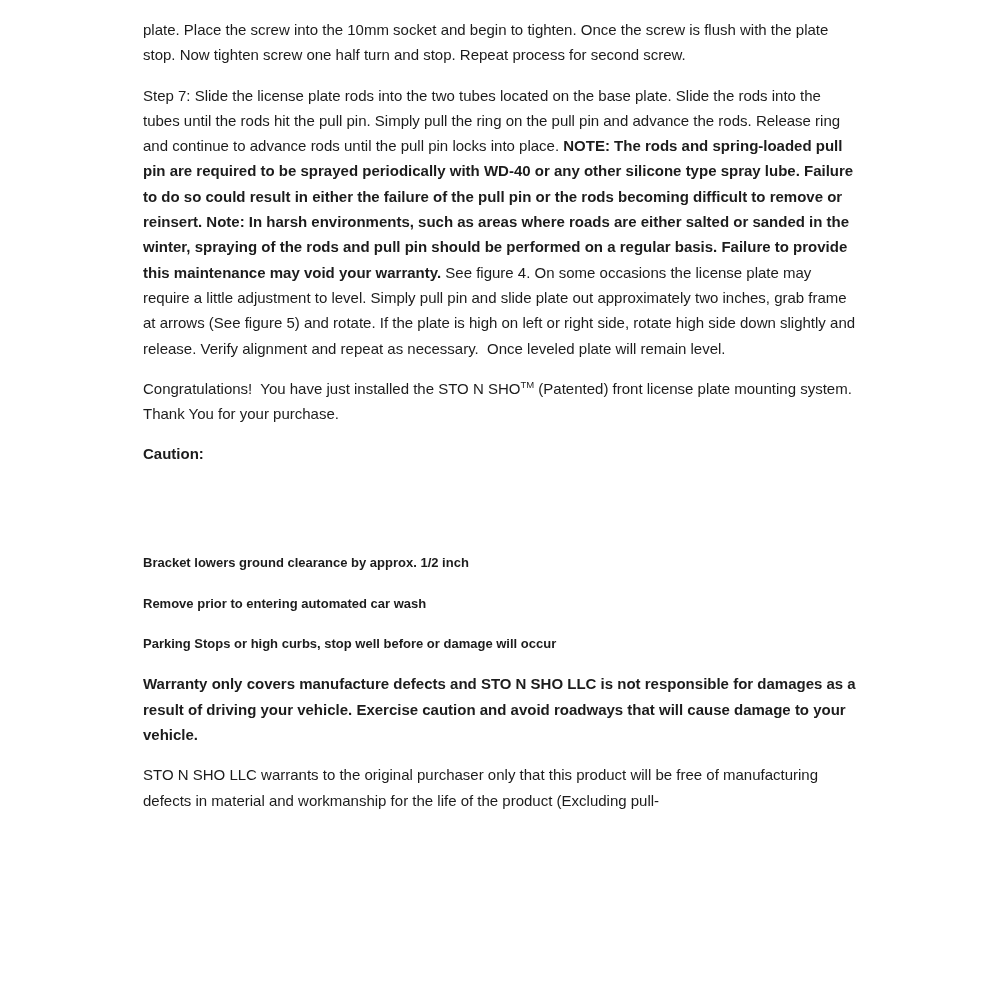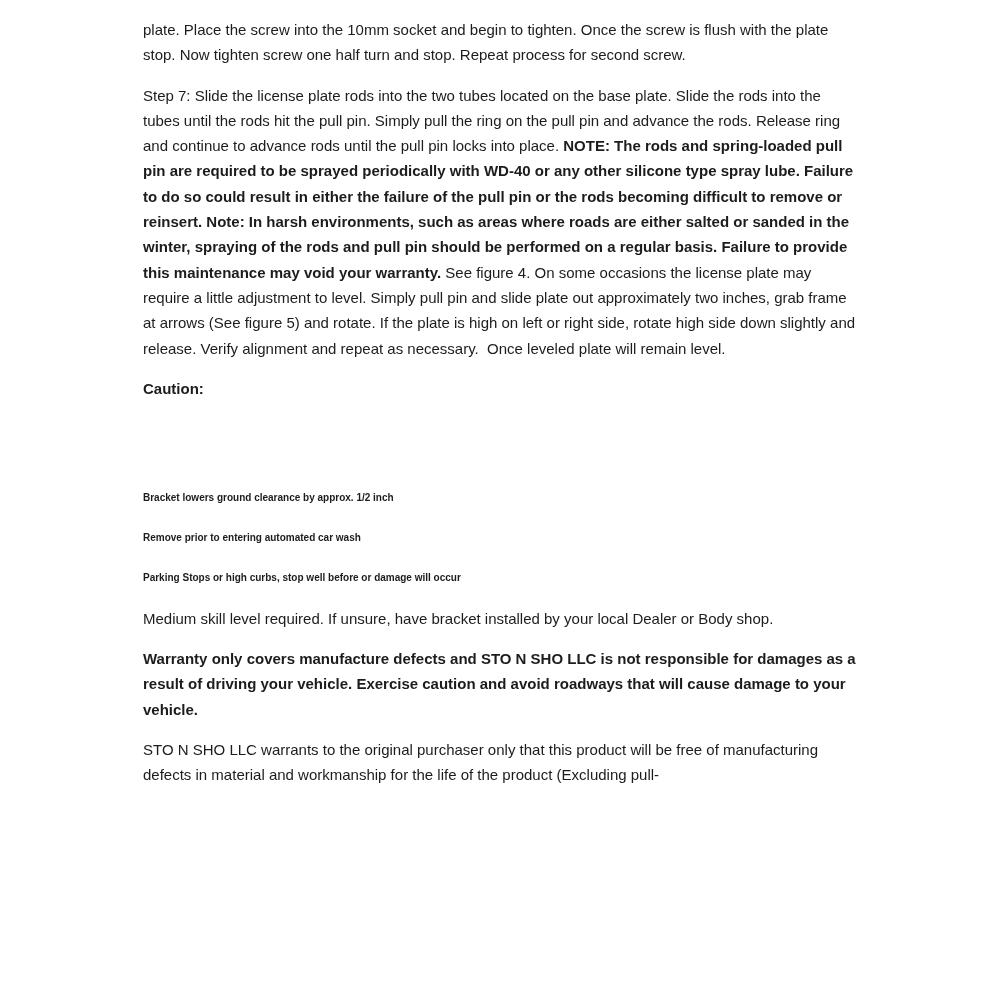--- a/index.html
+++ b/index.html
@@ -41,37 +41,37 @@
     margin: 0;
   }
   .caution-label {
     flex: 0 0 109px;
     font-size: 15px;
     line-height: 25.3px;
   }
   .caution-items { flex: 1 1 auto; }
   .caution-item {
     margin: 0 0 15px 0;
-    font-size: 10px;
+    font-size: 13px;
     line-height: 25.3px;
     white-space: pre-wrap;
   }
 </style>
 </head>
 <body>
 
 <main class="page">
   <div>
       <p class="para"><span>plate. Place the screw into the 10mm socket and begin to tighten. Once the screw is flush with the plate stop. Now tighten screw one half turn and stop. Repeat process for second screw.</span></p>
       <p class="para"><span>Step 7: Slide the license plate rods into the two tubes located on the base plate. Slide the rods into the tubes until the rods hit the pull pin. Simply pull the ring on the pull pin and advance the rods. Release ring and continue to advance rods until the pull pin locks into place. </span><span class="b">NOTE: The rods and spring-loaded pull pin are required to be sprayed periodically with WD-40 or any other silicone type spray lube. Failure to do so could result in either the failure of the pull pin or the rods becoming difficult to remove or reinsert. Note: In harsh environments, such as areas where roads are either salted or sanded in the winter, spraying of the rods and pull pin should be performed on a regular basis. Failure to provide this maintenance may void your warranty.</span><span> See figure 4. On some occasions the license plate may require a little adjustment to level. Simply pull pin and slide plate out approximately two inches, grab frame at arrows (See figure 5) and rotate. If the plate is high on left or right side, rotate high side down slightly and release. Verify alignment and repeat as necessary.  Once leveled plate will remain level.</span></p>
+      <p class="para"><span>Congratulations!  You have just installed the STO N SHO</span><sup>TM</sup><span> (Patented) front license plate mounting system. Thank You for your purchase.</span></p>
       <div class="caution-block">
         <div class="caution-label b">Caution:</div>
         <div class="caution-items">
           <p class="caution-item b">Bracket lowers ground clearance by approx. 1/2 inch</p>
           <p class="caution-item b">Remove prior to entering automated car wash</p>
           <p class="caution-item b">Parking Stops or high curbs, stop well before or damage will occur</p>
         </div>
       </div>
-      <p class="para"><span>Medium skill level required. If unsure, have bracket installed by your local Dealer or Body shop.</span></p>
       <p class="para"><span class="b">Warranty only covers manufacture defects and STO N SHO LLC is not responsible for damages as a result of driving your vehicle. Exercise caution and avoid roadways that will cause damage to your vehicle.</span></p>
       <p class="para"><span>STO N SHO LLC warrants to the original purchaser only that this product will be free of manufacturing defects in material and workmanship for the life of the product (Excluding pull-</span></p>
     </div>
 </main>
 
 </body></html>

